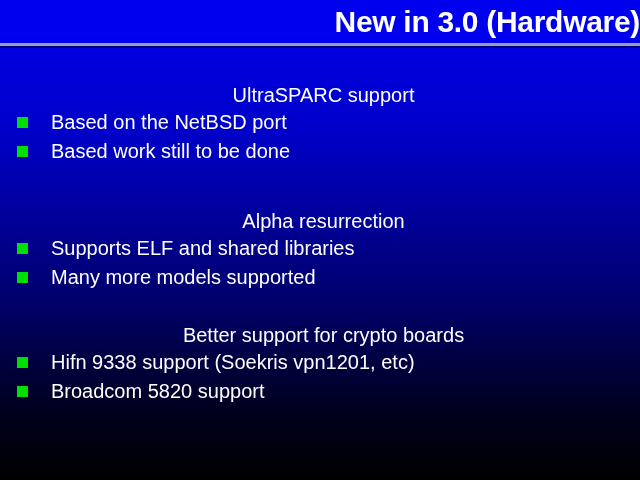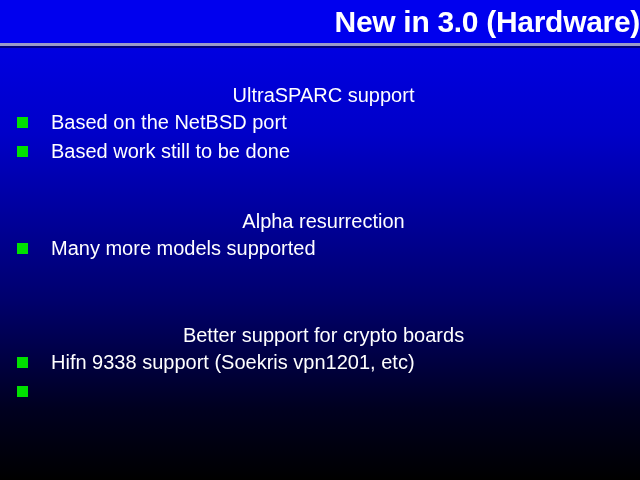--- a/index.html
+++ b/index.html
@@ -129,32 +129,34 @@
       <div class="bullet-row">
         <span class="bullet-square"></span>
         <span class="bullet-label">Based work still to be done</span>
       </div>
     </div>
 
     <div class="section" style="top: 160px;">
       <div class="section-heading">Alpha resurrection</div>
       <div class="bullet-row">
         <span class="bullet-square"></span>
+        <span class="bullet-label">Supports ELF and shared libraries</span>
       </div>
       <div class="bullet-row">
         <span class="bullet-square"></span>
         <span class="bullet-label">Many more models supported</span>
       </div>
     </div>
 
     <div class="section" style="top: 274px;">
       <div class="section-heading">Better support for crypto boards</div>
       <div class="bullet-row">
         <span class="bullet-square"></span>
         <span class="bullet-label">Hifn 9338 support (Soekris vpn1201, etc)</span>
       </div>
       <div class="bullet-row">
         <span class="bullet-square"></span>
+        <span class="bullet-label">Broadcom 5820 support</span>
       </div>
     </div>
 
   </div>
 </div>
 
 </body></html>

